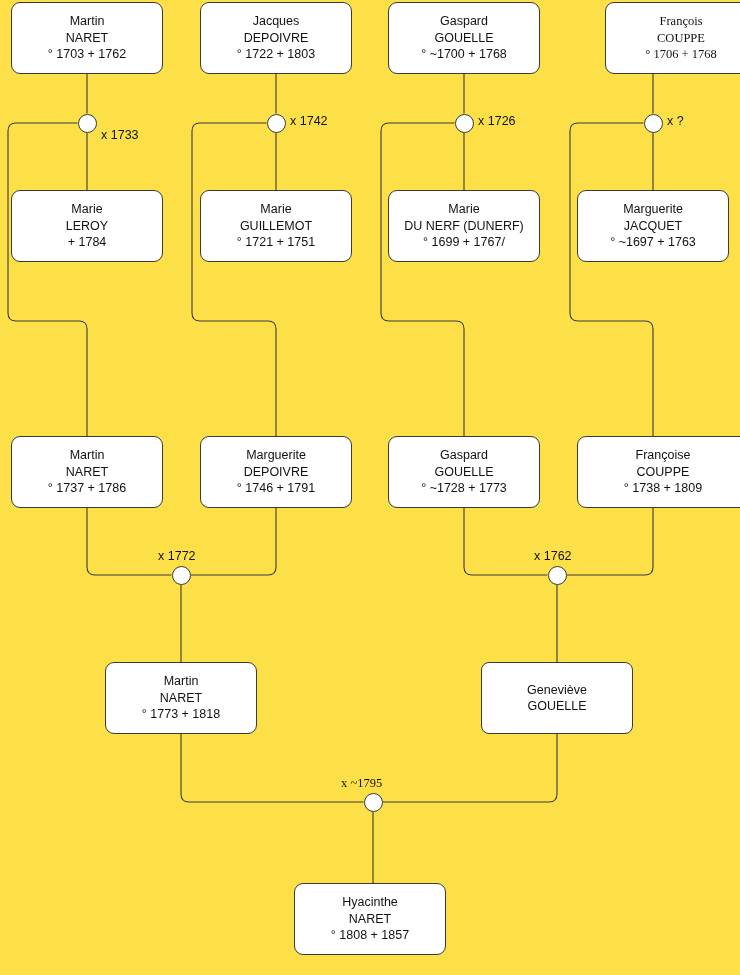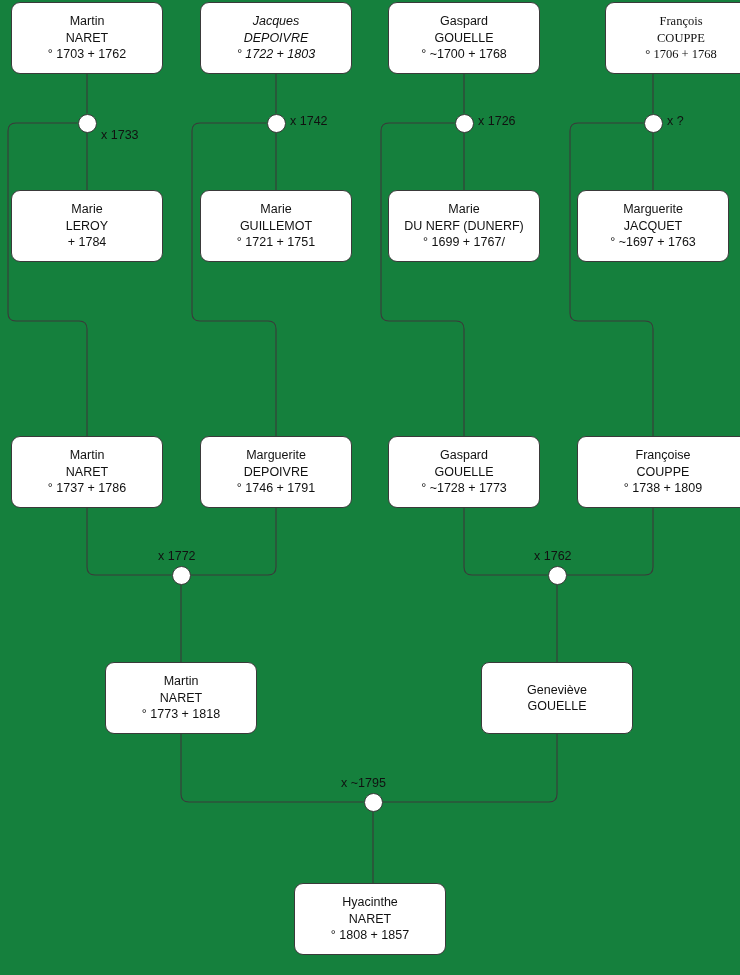--- a/index.html
+++ b/index.html
@@ -9,21 +9,21 @@
   }
   body {
     font-family: "Liberation Sans", sans-serif;
     -webkit-font-smoothing: antialiased;
   }
   #tree {
     position: relative;
     width: 740px;
     height: 975px;
     overflow: hidden;
-    background: #15803d;
+    background: #fde047;
   }
   #wires {
     position: absolute;
     left: 0;
     top: 0;
     width: 740px;
     height: 975px;
   }
   .person-box {
     position: absolute;
@@ -105,21 +105,21 @@
     <path d="M373,811.5 L373,883"></path>
 
   </svg>
 
   <div class="person-box" style="left:11px;top:2px;width:152px;height:72px;">
     <span class="line given">Martin</span>
     <span class="line surname">NARET</span>
     <span class="line dates">° 1703 + 1762</span>
   </div>
 
-  <div class="person-box" style="left:200px;top:2px;width:152px;height:72px;font-style:italic;">
+  <div class="person-box" style="left:200px;top:2px;width:152px;height:72px;">
     <span class="line given">Jacques</span>
     <span class="line surname">DEPOIVRE</span>
     <span class="line dates">° 1722 + 1803</span>
   </div>
 
   <div class="person-box" style="left:388px;top:2px;width:152px;height:72px;">
     <span class="line given">Gaspard</span>
     <span class="line surname">GOUELLE</span>
     <span class="line dates">° ~1700 + 1768</span>
   </div>
@@ -207,15 +207,15 @@
   <div class="union-node" style="left:643.5px;top:113.5px;"></div>
   <div class="union-label" style="left:667px;top:114px;">x ?</div>
 
   <div class="union-node" style="left:171.5px;top:565.5px;"></div>
   <div class="union-label" style="left:158px;top:549px;">x 1772</div>
 
   <div class="union-node" style="left:547.5px;top:565.5px;"></div>
   <div class="union-label" style="left:534px;top:549px;">x 1762</div>
 
   <div class="union-node" style="left:363.5px;top:792.5px;"></div>
-  <div class="union-label" style="left:341px;top:776px;">x ~1795</div>
+  <div class="union-label" style="left:341px;top:776px;font-family:Liberation Serif, serif;">x ~1795</div>
 
 </div>
 
 </body></html>

